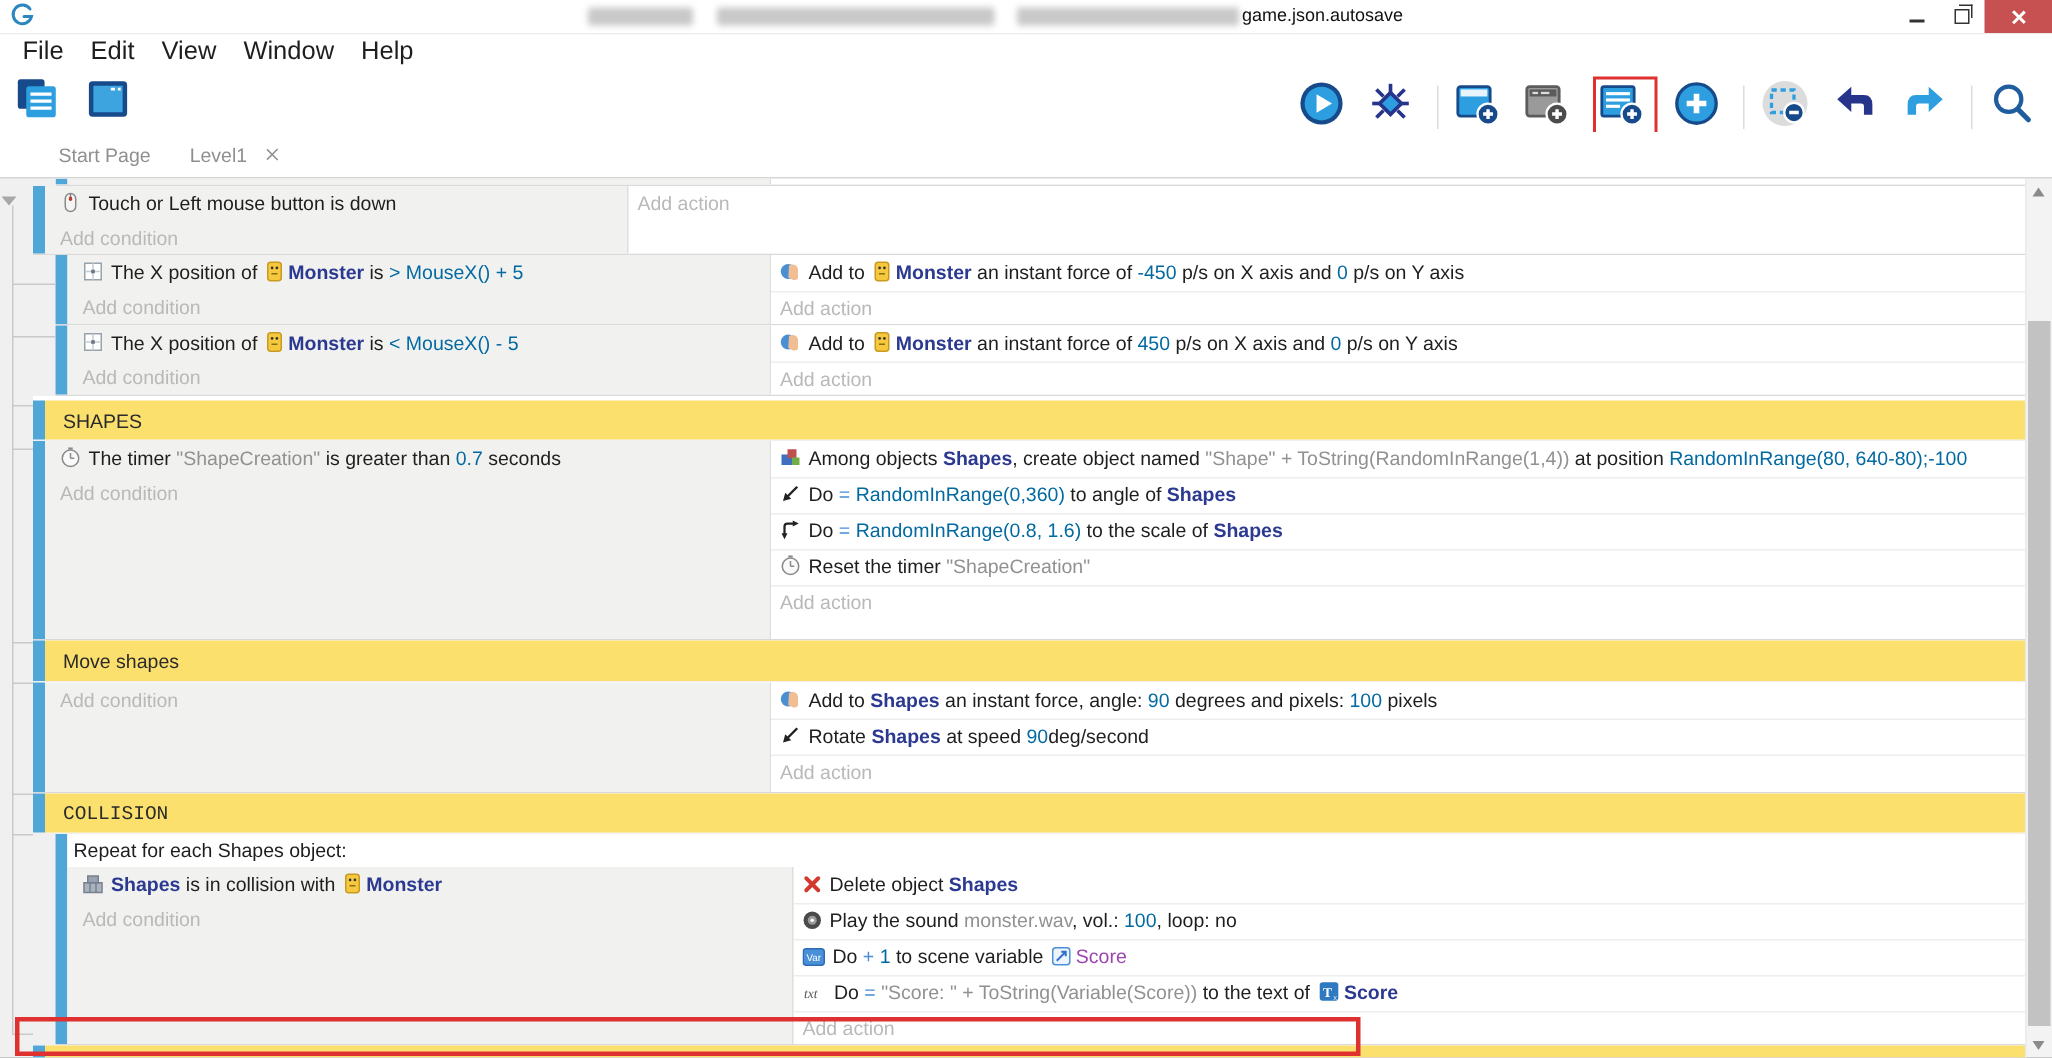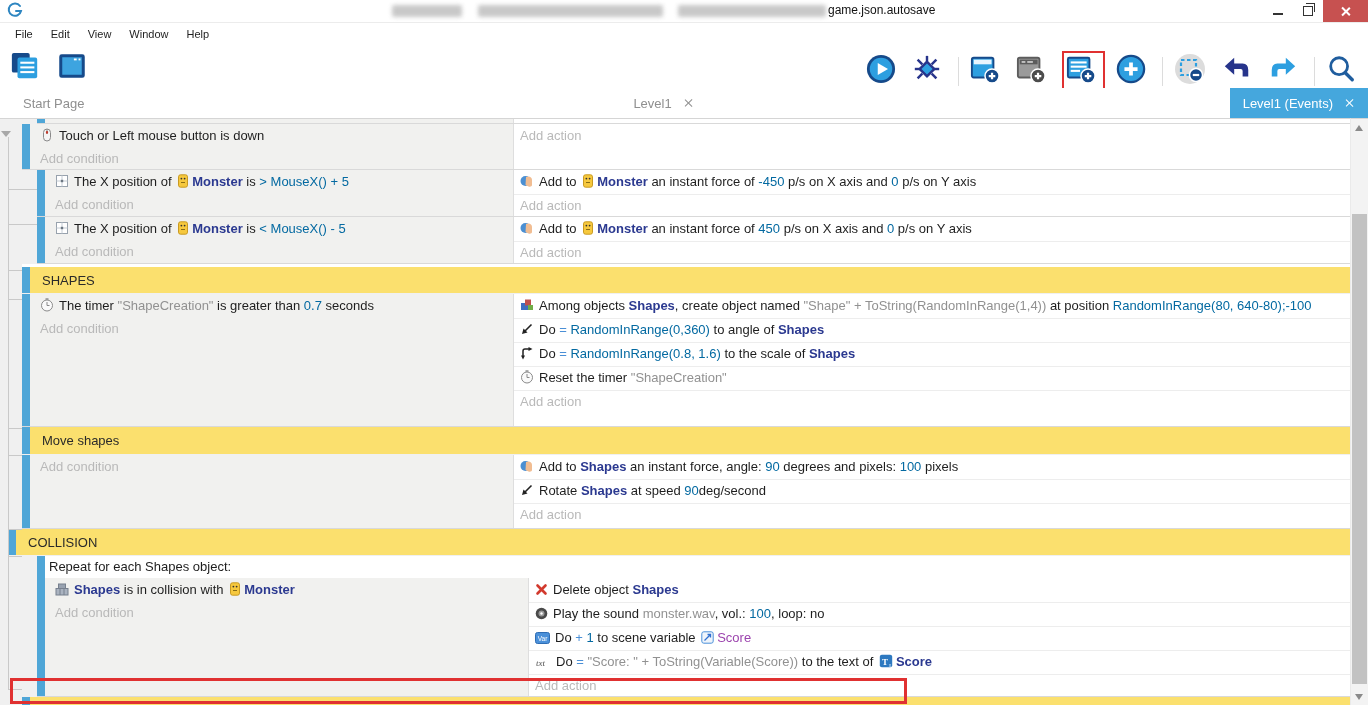--- a/index.html
+++ b/index.html
@@ -14,30 +14,30 @@
   .wc{width:30px;height:22px;display:flex;align-items:center;justify-content:center;}
   .wc-min-bar{width:10px;height:2px;background:#333;margin-top:6px;}
   .wc-restore{width:8px;height:8px;border:1px solid #333;background:#fff;position:relative;}
   .wc-restore::before{content:"";position:absolute;left:2px;top:-4px;width:8px;height:8px;border-top:1px solid #333;border-right:1px solid #333;}
   .wc-close{width:45px;background:#c75150;}
   .closeX{position:relative;width:11px;height:11px;}
   .closeX::before,.closeX::after{content:"";position:absolute;left:5px;top:0;width:1.6px;height:11px;background:#fff;}
   .closeX::before{transform:rotate(45deg);} .closeX::after{transform:rotate(-45deg);}
   
   .menubar{position:absolute;top:23px;left:0;right:0;height:22px;background:#fff;display:flex;align-items:center;padding-left:6px;}
-  .menu-item{padding:0 9px;font-size:11px;color:#1e1e1e;}
+  .menu-item{padding:0 9px;font-size:17px;color:#1e1e1e;}
   
   .toolbar{position:absolute;top:45px;left:0;right:0;height:43px;background:#fff;}
   .tleft{position:absolute;left:10px;top:6px;display:flex;gap:12px;align-items:center;}
   .tright{position:absolute;right:7px;top:6px;display:flex;gap:11px;align-items:center;}
   .tsep{width:1px;height:29px;background:#dcdcdc;}
   .tbtn{display:flex;align-items:center;justify-content:center;}
   .hl{border:2px solid #e03131;padding:1px 2px;display:flex;align-items:center;}
   
-  .tabbar{position:absolute;top:88px;left:0;right:0;height:30px;background:#fff;display:flex;align-items:stretch;padding-left:10px;justify-content:space-between;}
+  .tabbar{position:absolute;top:88px;left:0;right:0;height:30px;background:#fff;display:flex;align-items:stretch;padding-left:26px;}
   .tab{display:flex;align-items:center;font-size:13px;color:#8f8f8f;padding:0 13px;gap:12px;}
   .tab.active{background:#45a7dd;color:#fff;}
   .xx{width:10px;height:10px;position:relative;display:inline-block;}
   .xx::before,.xx::after{content:"";position:absolute;left:4.3px;top:0;width:1.4px;height:10px;background:currentColor;}
   .xx::before{transform:rotate(45deg);} .xx::after{transform:rotate(-45deg);}
   
   .events{position:absolute;top:118px;left:0;width:1351px;height:587px;background:#f0f0f0;border-top:1px solid #d5d5d5;overflow:hidden;}
   .block{display:flex;border-bottom:1px solid #d9d9d9;position:relative;background:#fff;}
   .bar{width:8px;background:#4fa6d7;flex:none;}
   .cond{flex:none;background:#f1f1ef;padding-top:1px;}
@@ -215,36 +215,32 @@
   </div>
 
   <div class="tabbar">
       <div class="tab">
         <span>Start Page</span>
       </div>
       <div class="tab">
         <span>Level1</span>
         <span class="xx"></span>
       </div>
-      <div class="tab active">
-        <span>Level1 (Events)</span>
-        <span class="xx"></span>
-      </div>
     </div>
 
   <div class="events">
     <div>
         <div class="block" style="margin-left: 37px; height: 4px; overflow: hidden;">
           <div class="bar"></div>
           <div class="cond" style="width: 468px;"></div>
           <div class="act"></div>
         </div>
         <div class="block" style="margin-left: 22px; min-height: 45px;">
           <div class="bar"></div>
-          <div class="cond" style="width: 483px;">
+          <div class="cond" style="width: 388px;">
             <div class="line"><span class="ic"><svg width="14" height="14" viewBox="0 0 14 14">
                   <rect x="3.5" y="1" width="7" height="12" rx="3.5" fill="#f4f4f4" stroke="#8a8a8a"></rect>
                   <line x1="7" y1="1" x2="7" y2="6" stroke="#8a8a8a"></line>
                   <rect x="5.9" y="3" width="2.2" height="2.8" rx="1" fill="#c0392b"></rect>
                 </svg></span><span class="s-p">Touch or Left mouse button is down</span></div>
             <div class="line ph">Add condition</div>
           </div>
           <div class="act">
             <div class="line ph">Add action</div>
           </div>
@@ -361,21 +357,21 @@
                   <circle cx="5.5" cy="7" r="5" fill="#4b8fd2"></circle>
                   <path d="M6 3 C9 1.5 12 3 12 6 L12 11 C12 12.5 10 13 8.5 12.5 L5.5 11 Z" fill="#f1bd92"></path>
                 </svg></span><span class="s-p">Add to </span><span class="s-obj">Shapes</span><span class="s-p"> an instant force, angle: </span><span class="s-val">90</span><span class="s-p"> degrees and pixels: </span><span class="s-val">100</span><span class="s-p"> pixels</span></div>
             <div class="line"><span class="ic"><svg width="14" height="14" viewBox="0 0 14 14">
                   <line x1="11.5" y1="2.5" x2="4.5" y2="9.5" stroke="#222" stroke-width="1.6"></line>
                   <polygon points="2,12 7.5,10.5 3.5,6.5" fill="#222"></polygon>
                 </svg></span><span class="s-p">Rotate </span><span class="s-obj">Shapes</span><span class="s-p"> at speed </span><span class="s-val">90</span><span class="s-p">deg/second</span></div>
             <div class="line ph">Add action</div>
           </div>
         </div>
-        <div class="block comment" style="margin-left: 8px; min-height: 26px;">
+        <div class="block comment" style="margin-left: 22px; min-height: 26px; font-family: Liberation Mono, monospace;">
           <div class="bar"></div>
           <div class="comment-body">COLLISION</div>
         </div>
         <div class="block" style="margin-left: 37px; min-height: 134px;">
           <div class="bar"></div>
           <div class="fe-body">
             <div class="fe-header">Repeat for each Shapes object:</div>
             <div class="fe-row">
               <div class="cond" style="width: 483px;">
                 <div class="line"><span class="ic"><svg width="14" height="13" viewBox="0 0 14 13">

